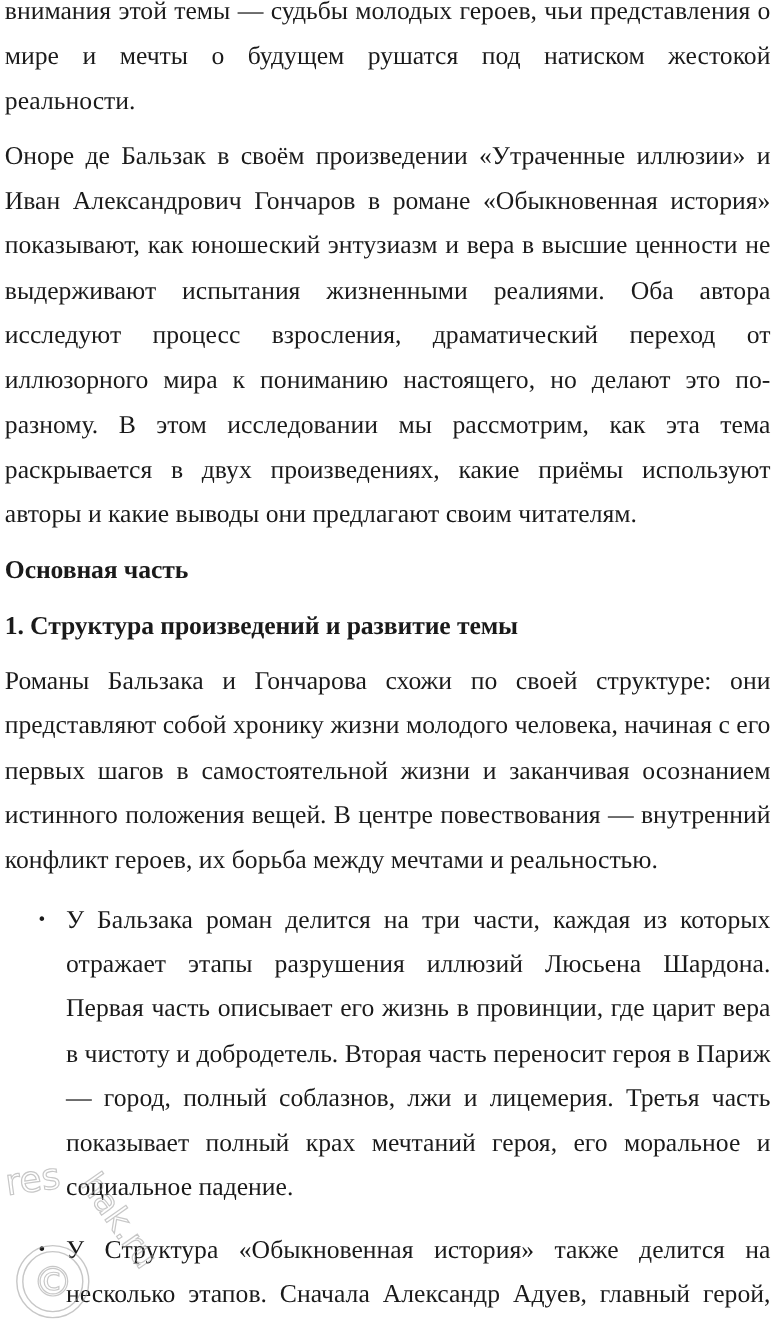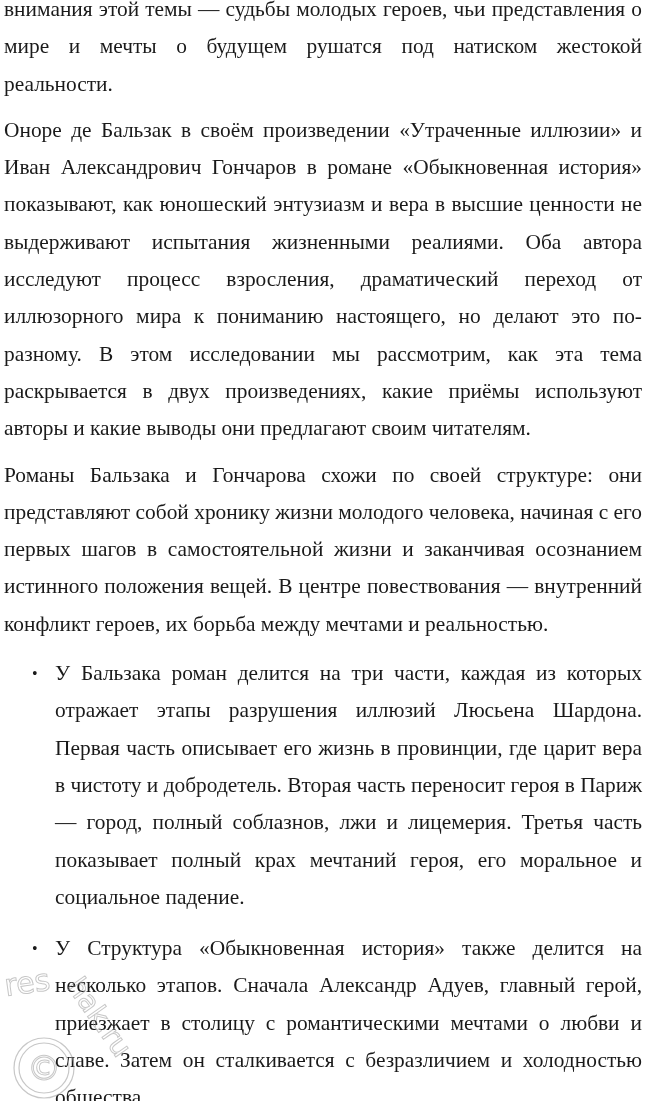--- a/index.html
+++ b/index.html
@@ -56,20 +56,22 @@
     pointer-events: none;
     opacity: 0.55;
   }
 </style>
 </head>
 <body>
 
 <div class="page">
   <p>внимания этой темы — судьбы молодых героев, чьи представления о мире и мечты о будущем рушатся под натиском жестокой реальности.</p>
   <p>Оноре де Бальзак в своём произведении «Утраченные иллюзии» и Иван Александрович Гончаров в романе «Обыкновенная история» показывают, как юношеский энтузиазм и вера в высшие ценности не выдерживают испытания жизненными реалиями. Оба автора исследуют процесс взросления, драматический переход от иллюзорного мира к пониманию настоящего, но делают это по-разному. В этом исследовании мы рассмотрим, как эта тема раскрывается в двух произведениях, какие приёмы используют авторы и какие выводы они предлагают своим читателям.</p>
+  <h2>Основная часть</h2>
+  <h3>1. Структура произведений и развитие темы</h3>
   <p>Романы Бальзака и Гончарова схожи по своей структуре: они представляют собой хронику жизни молодого человека, начиная с его первых шагов в самостоятельной жизни и заканчивая осознанием истинного положения вещей. В центре повествования — внутренний конфликт героев, их борьба между мечтами и реальностью.</p>
   <ul>
     <li>
       <span class="bullet">•</span><b>У Бальзака</b><span> роман делится на три части, каждая из которых отражает этапы разрушения иллюзий Люсьена Шардона. Первая часть описывает его жизнь в провинции, где царит вера в чистоту и добродетель. Вторая часть переносит героя в Париж — город, полный соблазнов, лжи и лицемерия. Третья часть показывает полный крах мечтаний героя, его моральное и социальное падение.</span>
     </li>
     <li>
       <span class="bullet">•</span><b>У Структура</b><span> «Обыкновенная история» также делится на несколько этапов. Сначала Александр Адуев, главный герой, приезжает в столицу с романтическими мечтами о любви и славе. Затем он сталкивается с безразличием и холодностью общества,</span>
     </li>
   </ul>
 </div>

